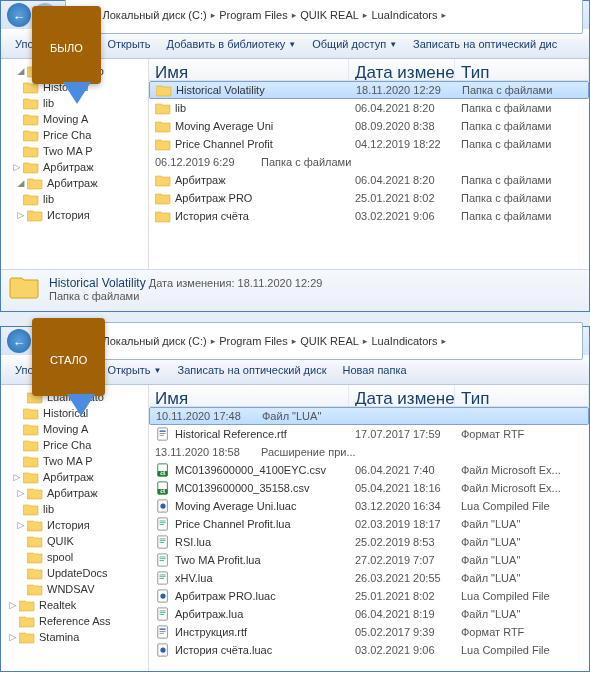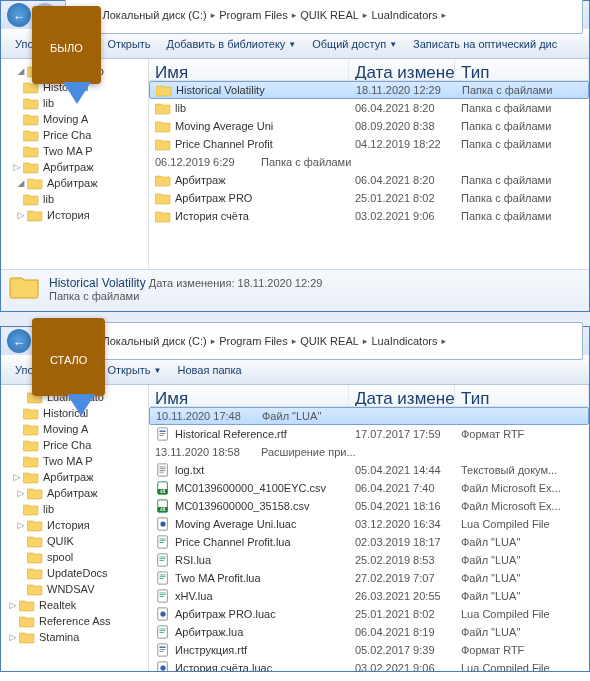--- a/index.html
+++ b/index.html
@@ -358,20 +358,23 @@
   <div class="toolbar">
     <span class="tb-btn">
           <span>Упорядочить</span>
           <span class="dd">▼</span>
         </span>
     <span class="tb-btn">
           <span>Открыть</span>
           <span class="dd">▼</span>
         </span>
     <span class="tb-btn">
+          <span>Записать на оптический диск</span>
+        </span>
+    <span class="tb-btn">
           <span>Новая папка</span>
         </span>
   </div>
 
   <div class="body body2">
     <div class="tree" id="tree-b">
           <div class="tree-item d1">
             <span class="exp"></span>
             <span class="ic">
               <svg viewBox="0 0 16 14">
@@ -543,36 +546,20 @@
               <span class="cell c-type">Формат RTF</span>
             </div>
             <div class="row">
               <span class="cell c-date">13.11.2020 18:58</span>
               <span class="cell c-type">Расширение при...</span>
             </div>
             <div class="row">
               <span class="cell c-name">
                 <span class="ic">
                   <svg viewBox="0 0 16 16">
-                    <rect x="2" y="1" width="11" height="14" rx="1" fill="#fff" stroke="#888"></rect>
-                    <rect x="4" y="4" width="7" height="1" fill="#888"></rect>
-                    <rect x="4" y="6" width="7" height="1" fill="#888"></rect>
-                    <rect x="4" y="8" width="7" height="1" fill="#888"></rect>
-                    <rect x="4" y="10" width="5" height="1" fill="#888"></rect>
-                  </svg>
-                </span>
-                <span>log.txt</span>
-              </span>
-              <span class="cell c-date">05.04.2021 14:44</span>
-              <span class="cell c-type">Текстовый докум...</span>
-            </div>
-            <div class="row">
-              <span class="cell c-name">
-                <span class="ic">
-                  <svg viewBox="0 0 16 16">
                     <rect x="2" y="1" width="11" height="14" rx="1" fill="#fff" stroke="#1e7e34"></rect>
                     <rect x="2" y="9" width="11" height="6" rx="1" fill="#1e7e34"></rect>
                     <text x="7.5" y="14" font-size="5" fill="#fff" text-anchor="middle" font-family="Arial">a</text>
                   </svg>
                 </span>
                 <span>MC0139600000_4100EYC.csv</span>
               </span>
               <span class="cell c-date">06.04.2021 7:40</span>
               <span class="cell c-type">Файл Microsoft Ex...</span>
             </div>

